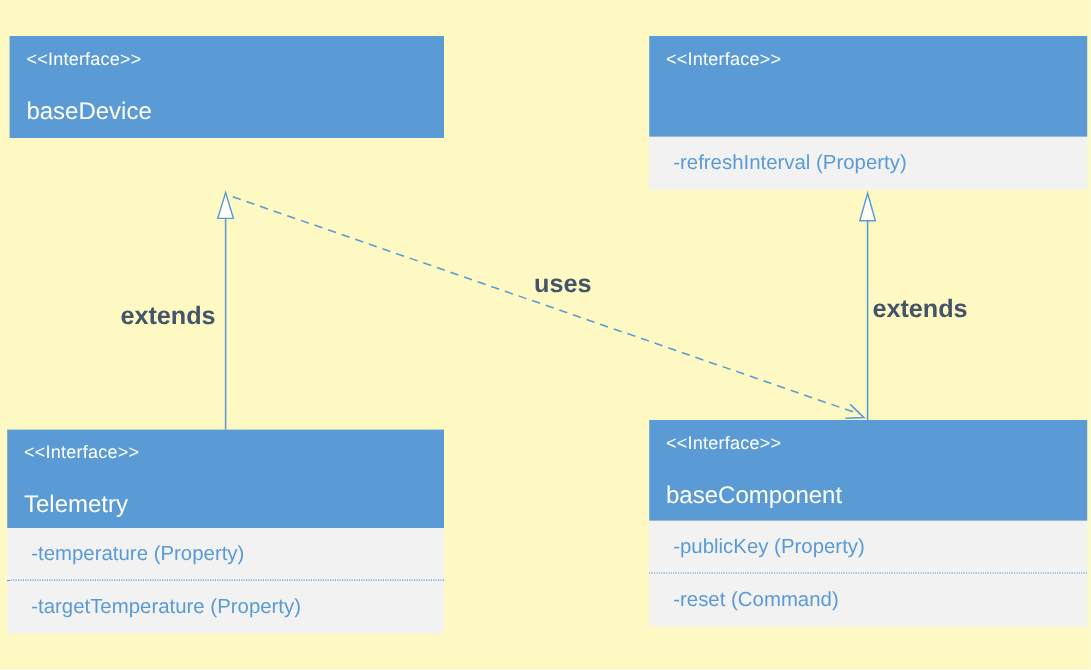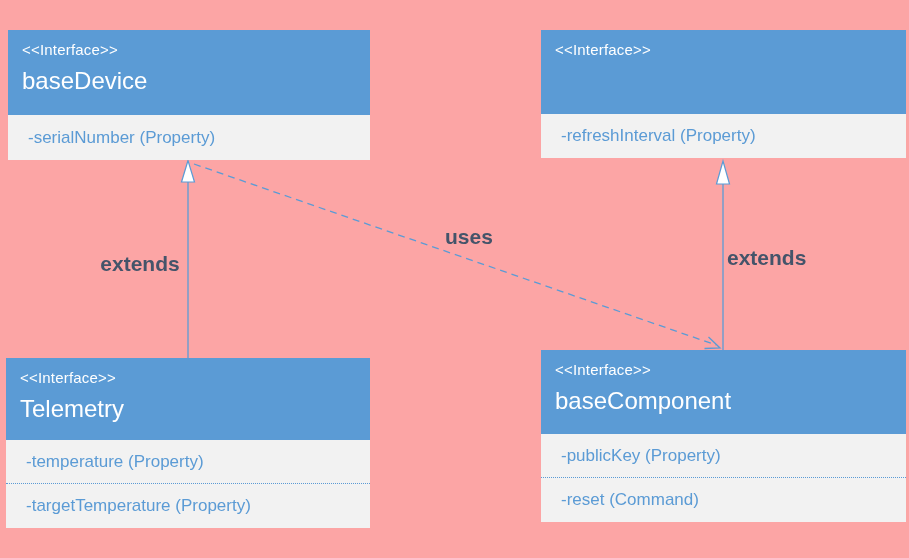--- a/index.html
+++ b/index.html
@@ -5,21 +5,21 @@
   html, body {
     margin: 0;
     padding: 0;
     background: #ffffff;
     font-family: "Liberation Sans", sans-serif;
   }
   .canvas {
     position: relative;
     width: 909px;
     height: 558px;
-    background: #fca5a5;
+    background: #fef9c3;
     overflow: hidden;
   }
   .connectors {
     position: absolute;
     left: 0;
     top: 0;
     width: 909px;
     height: 558px;
     pointer-events: none;
   }
@@ -45,23 +45,23 @@
     color: #ffffff;
     box-sizing: border-box;
     padding: 10px 0 0 14px;
   }
   .stereotype {
     font-size: 15px;
     line-height: 20px;
     letter-spacing: 0.2px;
   }
   .node-name {
-    font-size: 24px;
+    font-size: 20px;
     line-height: 24px;
-    margin-top: 9px;
+    margin-top: 21px;
   }
   .node-members {
     background: #f2f2f2;
   }
   .member {
     display: flex;
     align-items: center;
     box-sizing: border-box;
     padding-left: 20px;
     font-size: 17px;
@@ -101,23 +101,20 @@
       <line class="dashed" x1="194" y1="164" x2="716" y2="345"></line>
       <polyline points="708.5,337 720,348 704.5,348.5"></polyline>
     </g>
   </svg>
 
   <div class="node" style="left:8px; top:30px; width:362px;">
     <div class="node-header" style="height:85px;">
       <div class="stereotype">&lt;&lt;Interface&gt;&gt;</div>
       <div class="node-name">baseDevice</div>
     </div>
-    <div class="node-members">
-      <div class="member" style="height:45px;">-serialNumber (Property)</div>
-    </div>
   </div>
 
   <div class="node" style="left:541px; top:30px; width:365px;">
     <div class="node-header" style="height:84px;">
       <div class="stereotype">&lt;&lt;Interface&gt;&gt;</div>
     </div>
     <div class="node-members">
       <div class="member" style="height:44px;">-refreshInterval (Property)</div>
     </div>
   </div>

